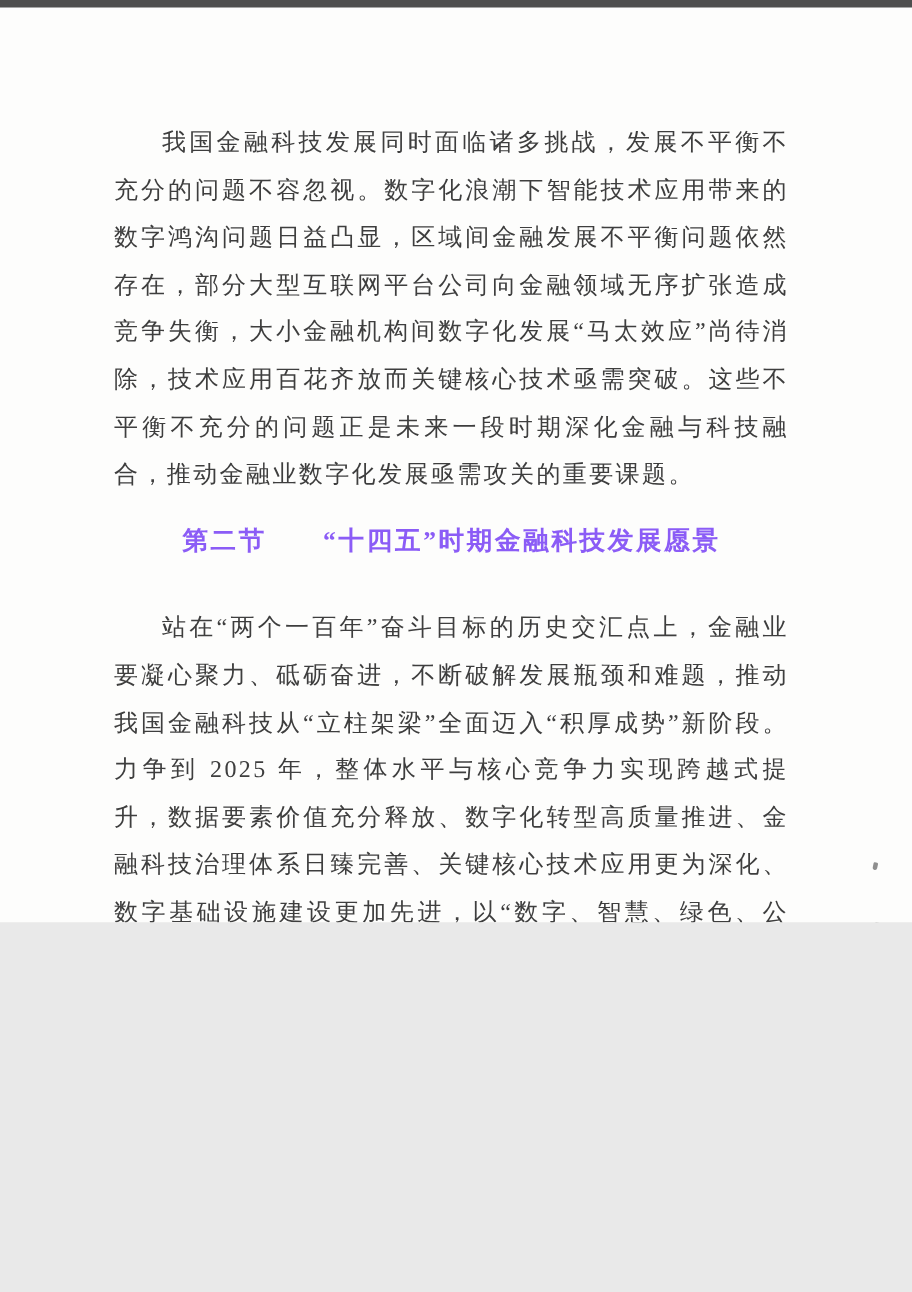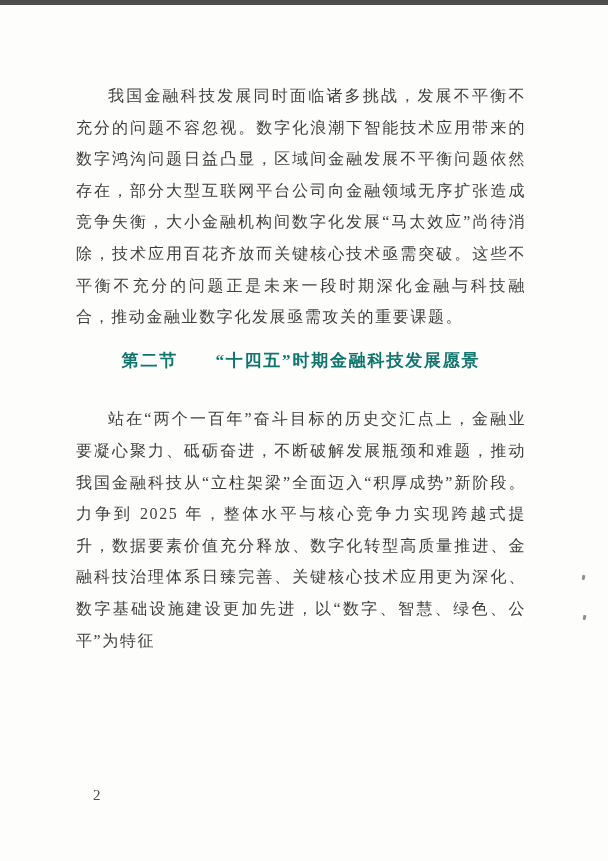--- a/index.html
+++ b/index.html
@@ -3,21 +3,21 @@
 <meta charset="utf-8">
 <style>
   html, body {
     margin: 0;
     padding: 0;
     background: #e9e9e9;
   }
   .page {
     position: relative;
     width: 608px;
-    height: 861px;
+    height: 615px;
     background: #fdfdfc;
     overflow: hidden;
     font-family: "Liberation Serif", "DejaVu Serif", serif;
     color: #3d3d3d;
   }
   
   .scan-edge-top {
     position: absolute;
     top: 0; left: 0; right: 0;
     height: 5px;
@@ -37,21 +37,21 @@
     text-indent: 2em;
     text-align: justify;
     color: #3e3e3e;
   }
   .section-heading {
     margin: 12px 0 27px 0;
     text-align: center;
     font-size: 17px;
     font-weight: bold;
     letter-spacing: 1.8px;
-    color: #0f766e;
+    color: #8b5cf6;
     line-height: 31.6px;
     white-space: nowrap;
   }
   .heading-gap {
     display: inline-block;
     width: 2.2em;
   }
   .page-number {
     position: absolute;
     left: 93px;

